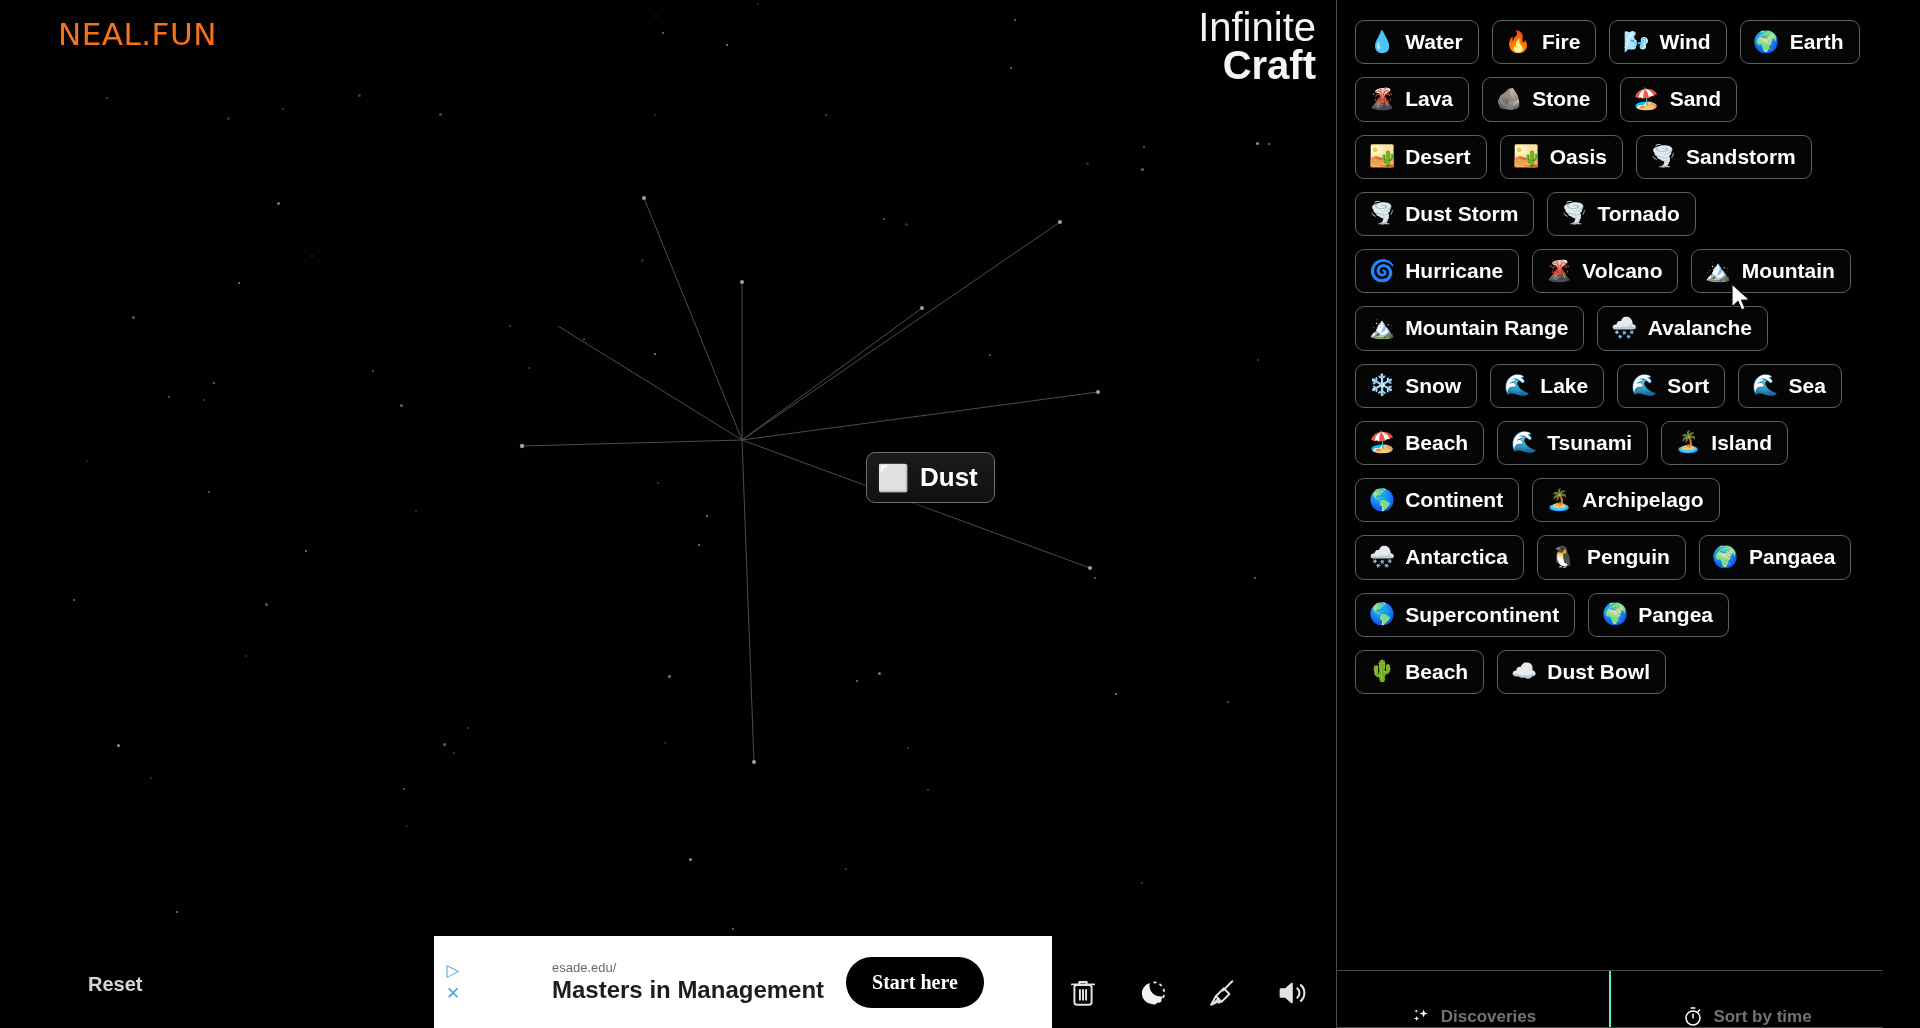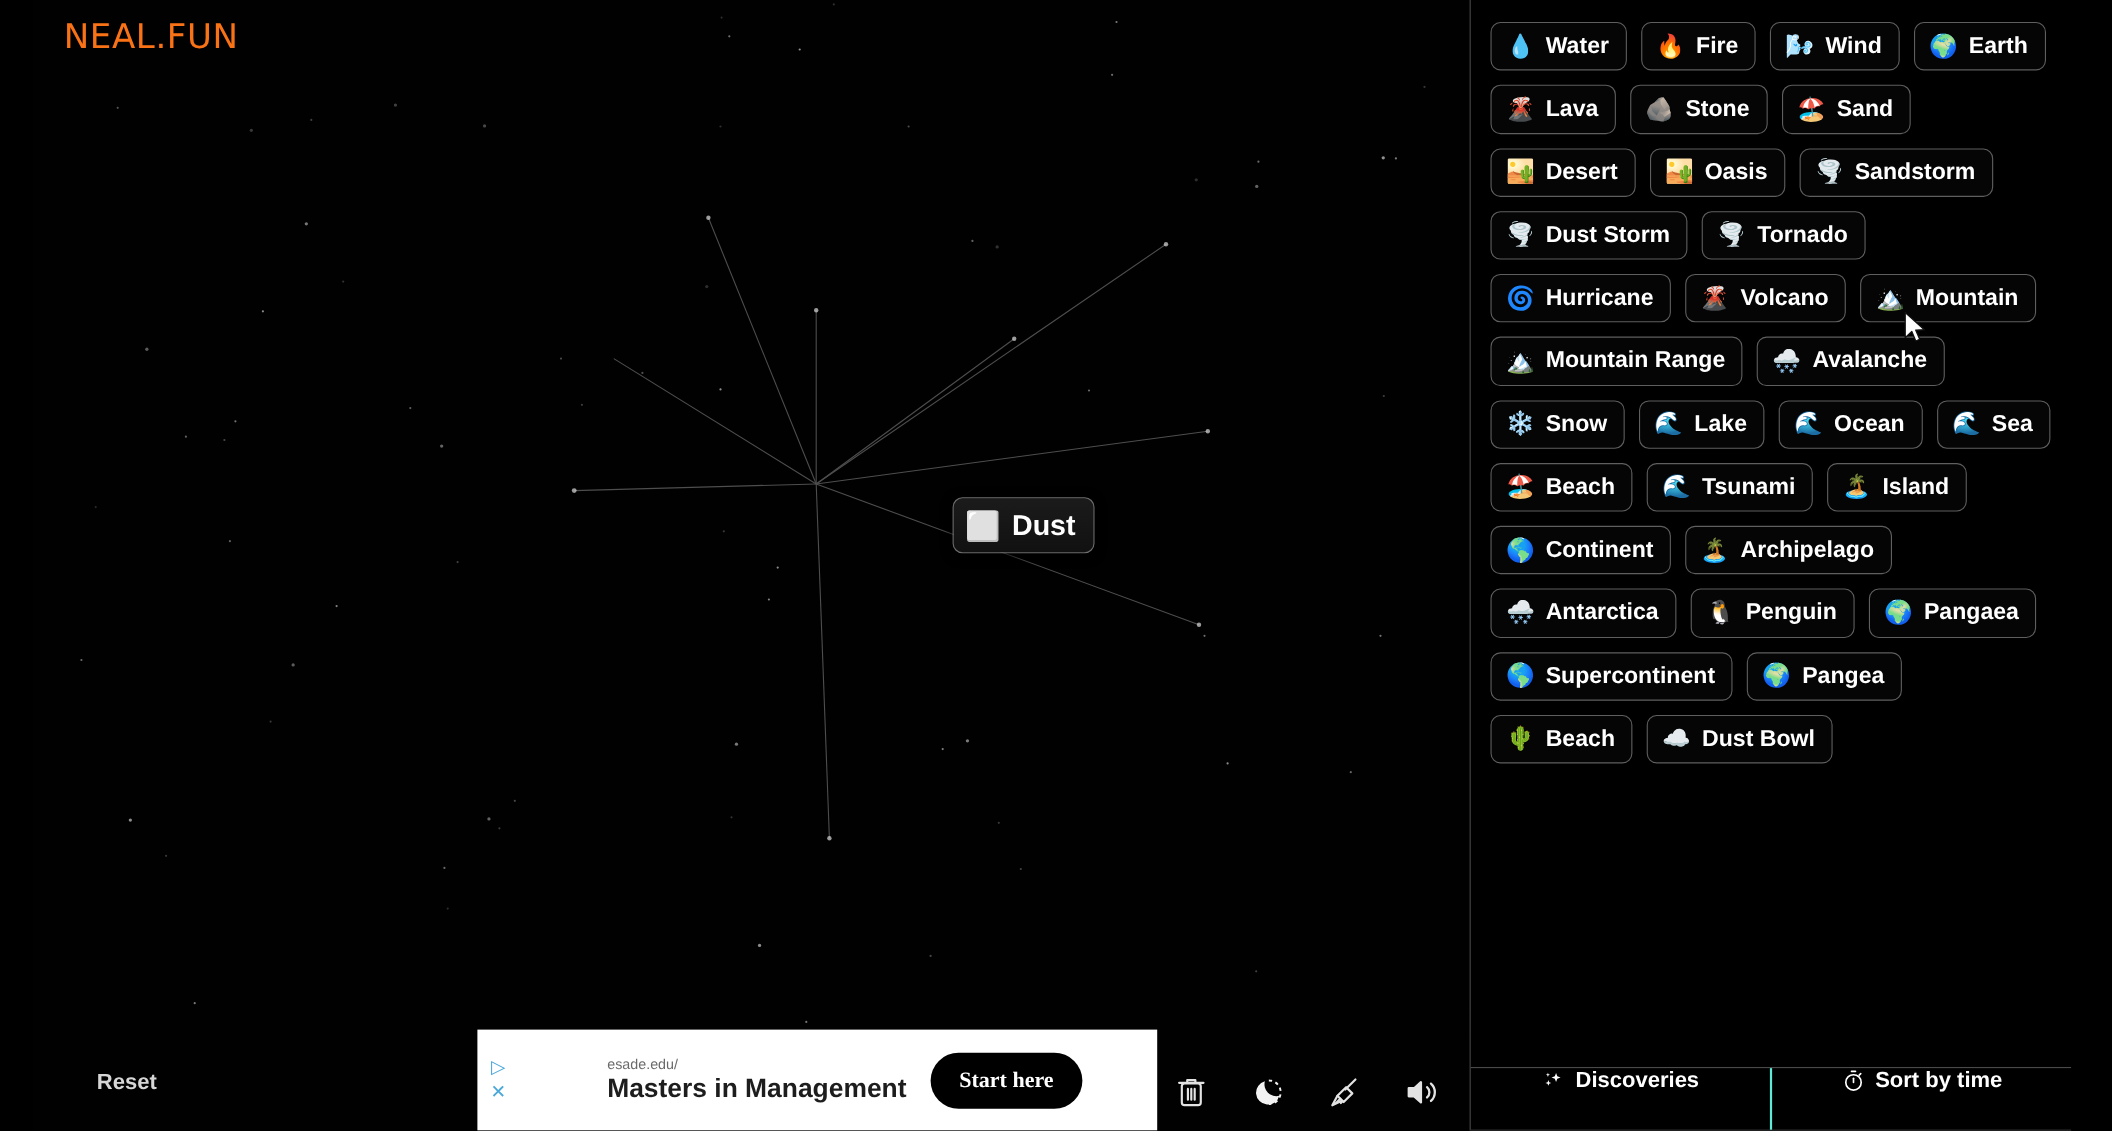--- a/index.html
+++ b/index.html
@@ -268,25 +268,25 @@
   .sort-row {
     display: flex;
     height: 58px;
     border-top: 1px solid #4a4a4a;
     border-bottom: 1px solid #4a4a4a;
     flex: none;
   }
   .sort-btn {
     flex: 1;
     display: flex;
-    align-items: flex-start;
+    align-items: flex-end;
     justify-content: center;
     gap: 9px;
-    color: #ffffff;
-    font-size: 20px;
+    color: #737373;
+    font-size: 17px;
     font-weight: 700;
     cursor: pointer;
     user-select: none;
   }
   .sort-btn + .sort-btn { border-left: 2px solid #5eead4; }
   .sort-btn .sicon {
     display: inline-flex;
     align-items: center;
     justify-content: center;
     width: 22px;
@@ -481,20 +481,24 @@
       </div>
       <div class="ad-body">
         <div class="ad-text">
           <span class="ad-url">esade.edu/</span>
           <span class="ad-head">Masters in Management</span>
         </div>
         <div class="ad-cta">Start here</div>
       </div>
     </div>
 
+    <div class="title">
+      <span class="t1">Infinite</span>
+      <span class="t2">Craft</span>
+    </div>
   </div>
 
   <div id="sidebar">
     <div class="items-wrap">
       <div class="items" id="items">
           <div class="item">
             <span class="emo">💧</span>
             <span>Water</span>
           </div>
           <div class="item">
@@ -564,21 +568,21 @@
           <div class="item">
             <span class="emo">❄️</span>
             <span>Snow</span>
           </div>
           <div class="item">
             <span class="emo">🌊</span>
             <span>Lake</span>
           </div>
           <div class="item">
             <span class="emo">🌊</span>
-            <span>Ocean</span>
+            <span>Sort</span>
           </div>
           <div class="item">
             <span class="emo">🌊</span>
             <span>Sea</span>
           </div>
           <div class="item">
             <span class="emo">🏖️</span>
             <span>Beach</span>
           </div>
           <div class="item">

